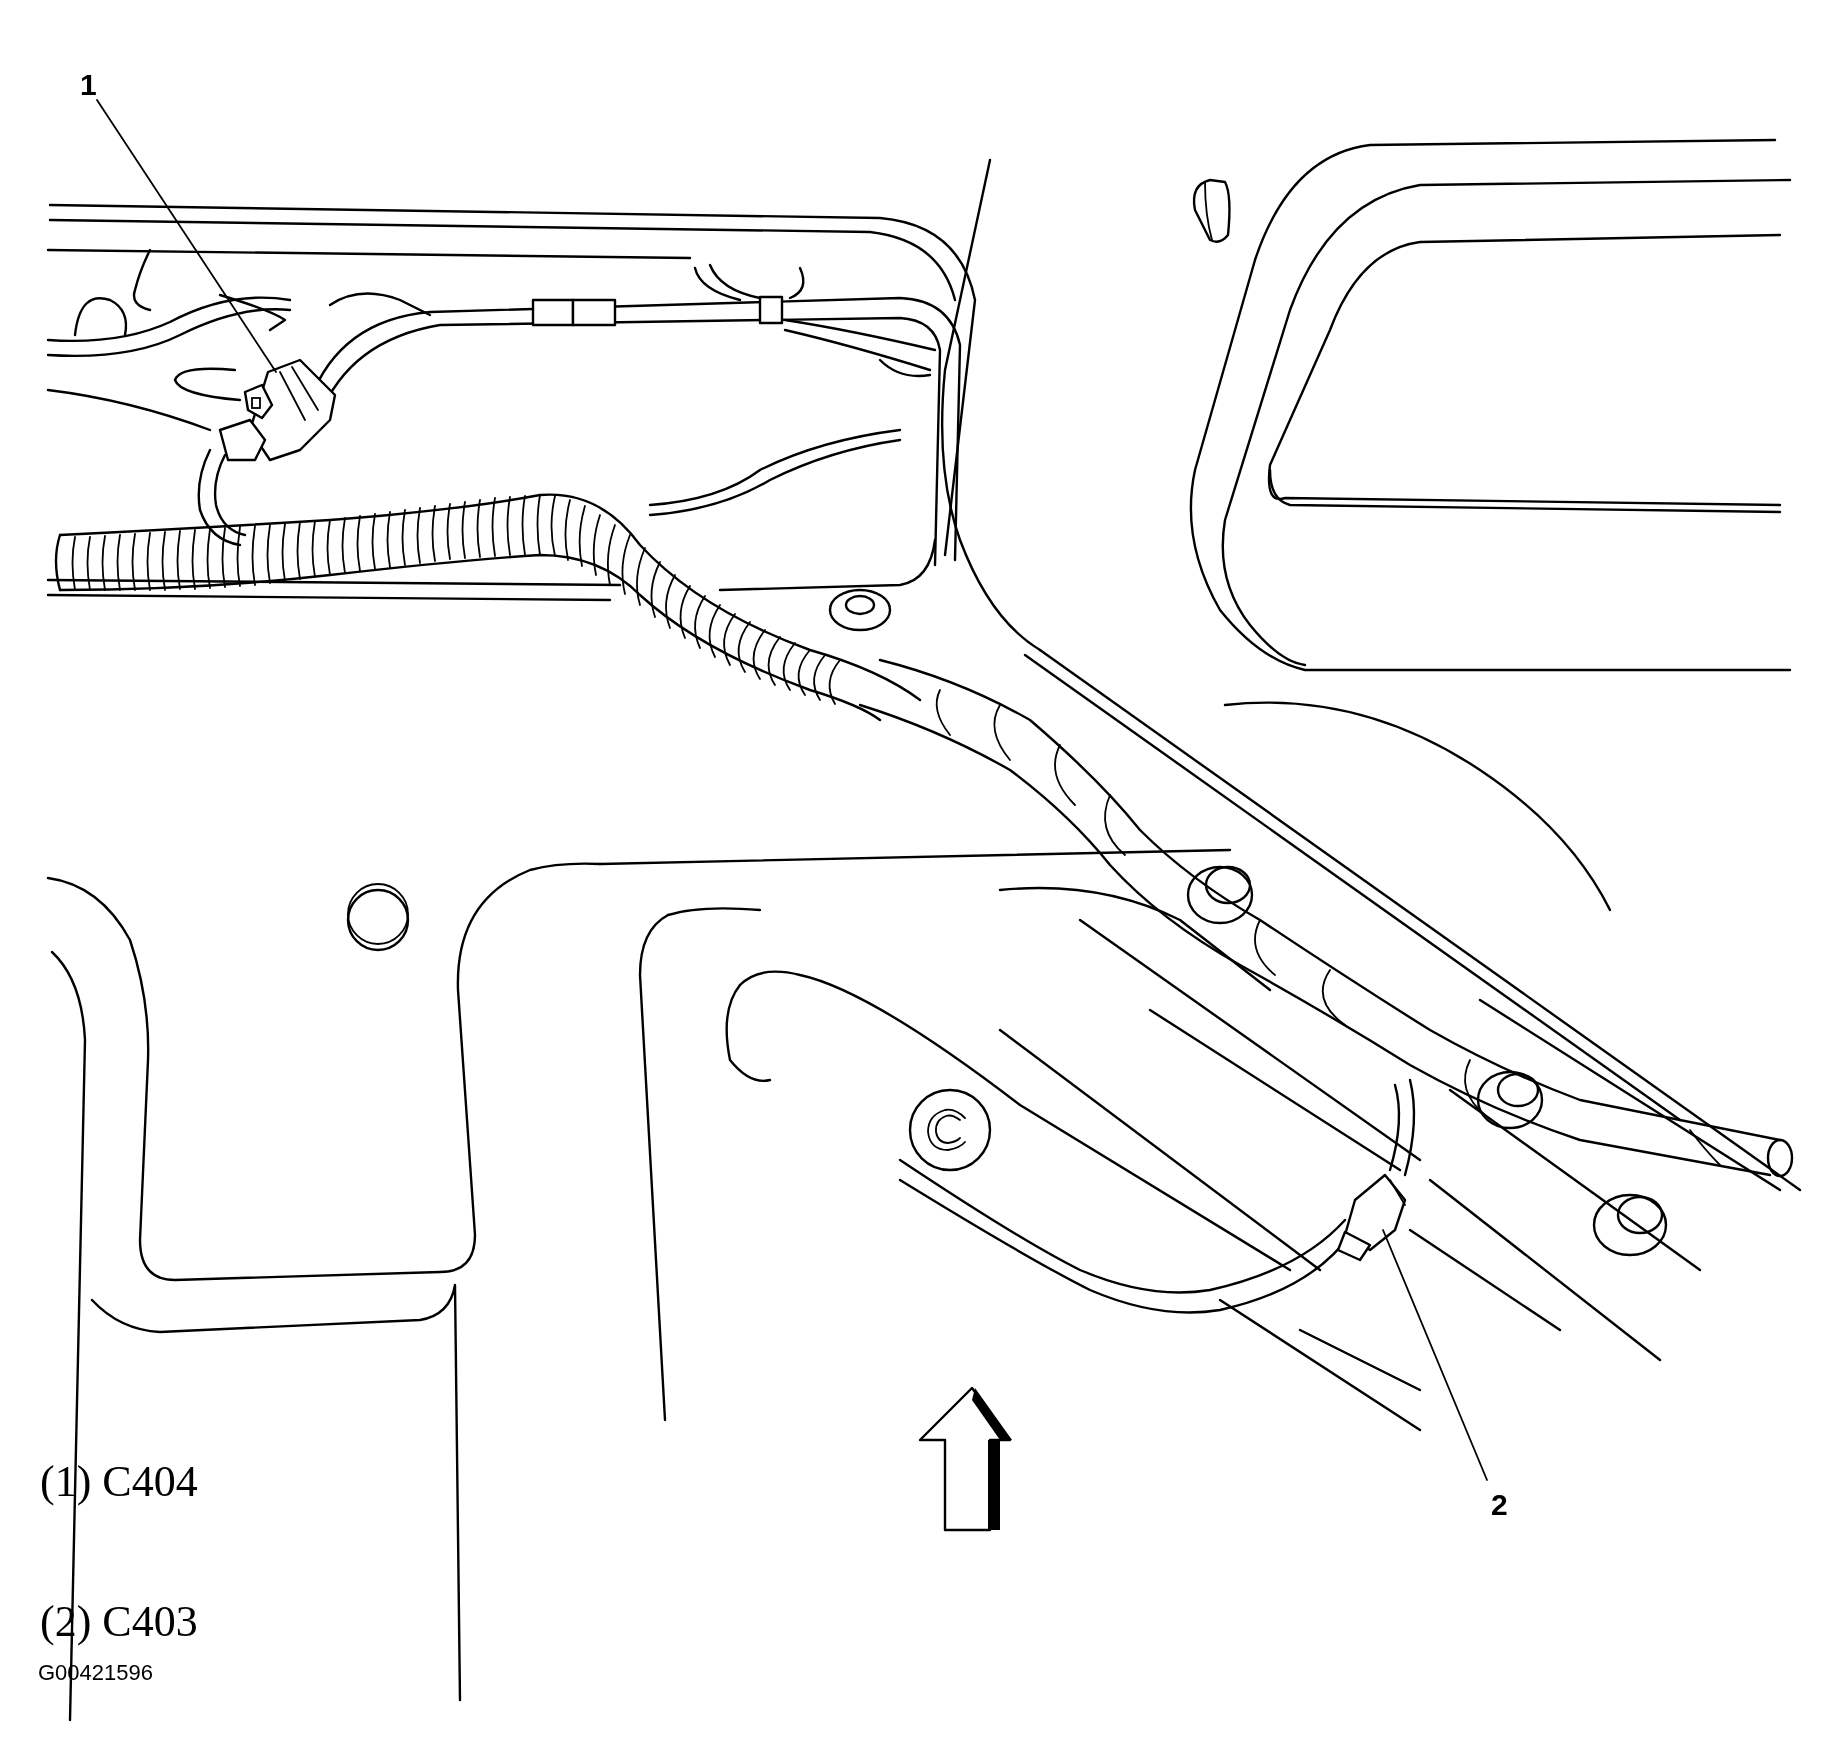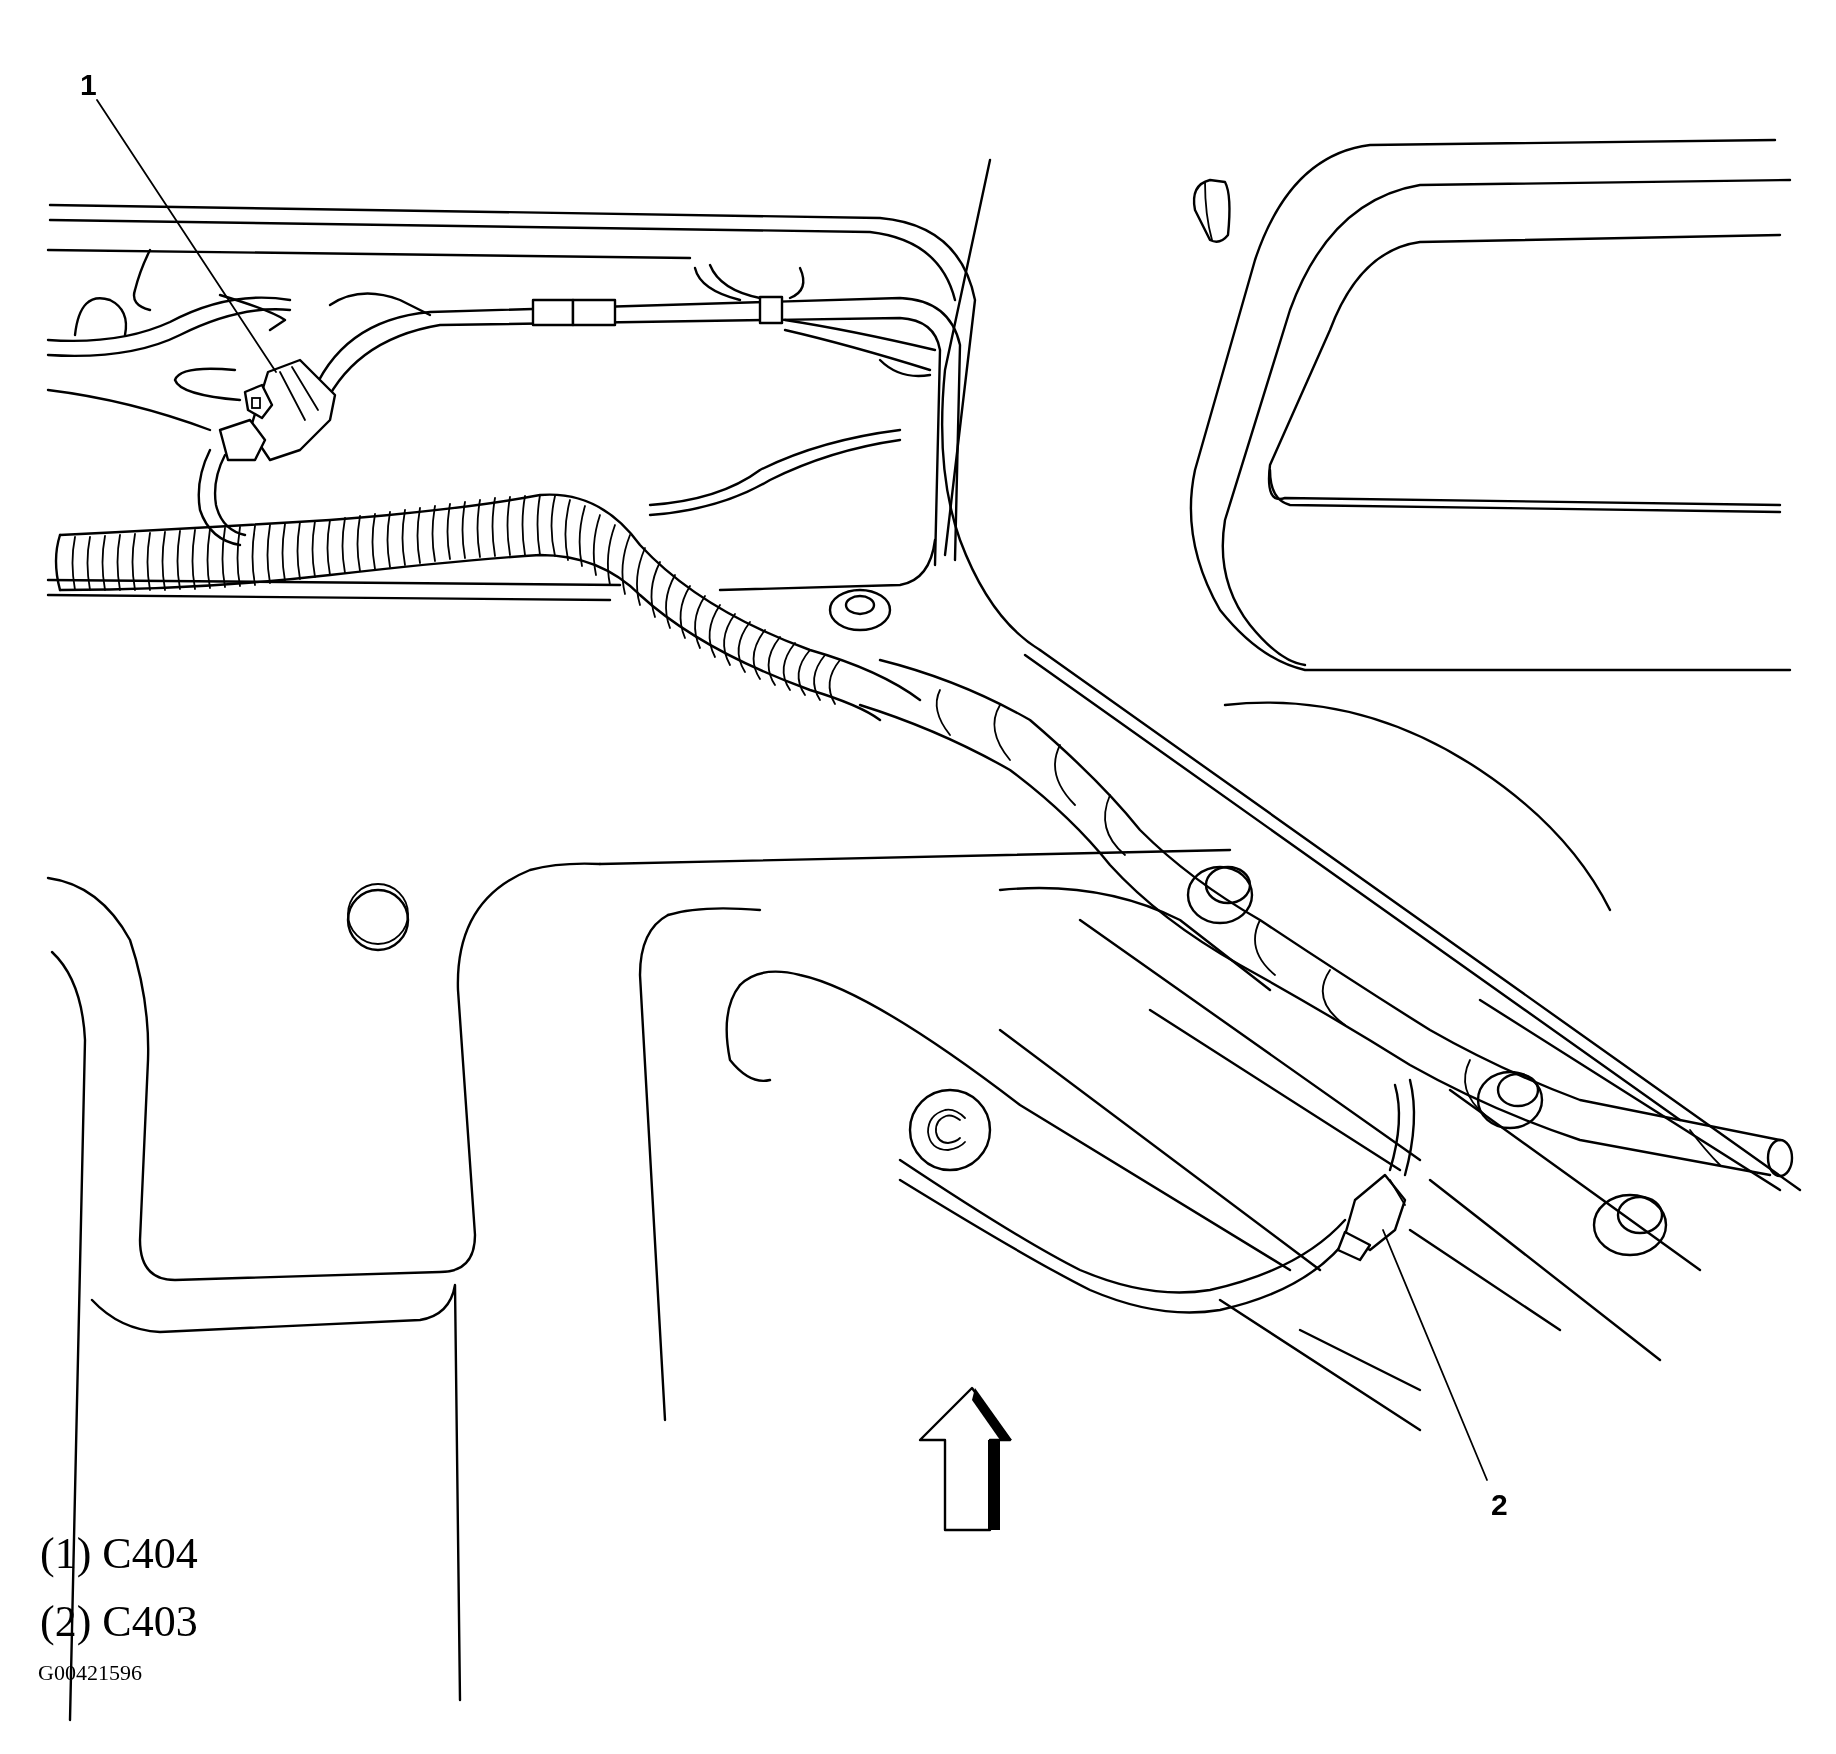--- a/index.html
+++ b/index.html
@@ -3,21 +3,21 @@
   <meta charset="utf-8">
   <style>
     html, body { margin: 0; padding: 0; background: #ffffff; }
     body { width: 1836px; height: 1754px; position: relative; overflow: hidden; }
     #figure { position: absolute; left: 0; top: 0; width: 1836px; height: 1754px; }
     .ln { fill: none; stroke: #000; stroke-width: 2.4; stroke-linecap: round; stroke-linejoin: round; }
     .thin { fill: none; stroke: #000; stroke-width: 1.8; stroke-linecap: round; }
     .fillw { fill: #fff; stroke: #000; stroke-width: 2.4; stroke-linejoin: round; }
     .callout-num { position: absolute; font-family: "Liberation Sans", sans-serif; font-weight: bold; font-size: 30px; color: #000; }
     .legend { position: absolute; left: 40px; font-family: "Liberation Serif", serif; font-size: 44px; color: #000; }
-    .fig-id { position: absolute; left: 38px; top: 1660px; font-family: Liberation Serif, serif; font-size: 22px; color: #000; }
+    .fig-id { position: absolute; left: 38px; top: 1660px; font-family: Liberation Sans, sans-serif; font-size: 22px; color: #000; }
   </style>
 </head>
 <body>
 
 <svg id="figure" viewBox="0 0 1836 1754" xmlns="http://www.w3.org/2000/svg">
 
   <g>
     <path class="ln" d="M50 205 L880 218 Q960 225 975 300 L945 555"></path>
     <path class="ln" d="M50 220 L870 232 Q940 240 955 300"></path>
     <path class="ln" d="M48 250 L690 258"></path>
@@ -203,15 +203,15 @@
   <g>
     <path class="fillw" d="M945 1530 L945 1440 L920 1440 L972 1388 L1010 1440 L990 1440 L990 1530 Z"></path>
     <path d="M975 1388 L1012 1440 L1000 1440 L972 1400 Z" fill="#000"></path>
     <rect x="988" y="1440" width="12" height="90" fill="#000"></rect>
   </g>
 </svg>
 
 <div class="callout-num" style="left:80px; top:68px;">1</div>
 <div class="callout-num" style="left:1491px; top:1488px;">2</div>
 
-<div class="legend" style="top:1528px;text-align:right;">(1) C404</div>
+<div class="legend" style="top:1456px;text-align:right;">(1) C404</div>
 <div class="legend" style="top:1596px;text-align:right;">(2) C403</div>
 <div class="fig-id">G00421596</div>
 
 </body></html>

